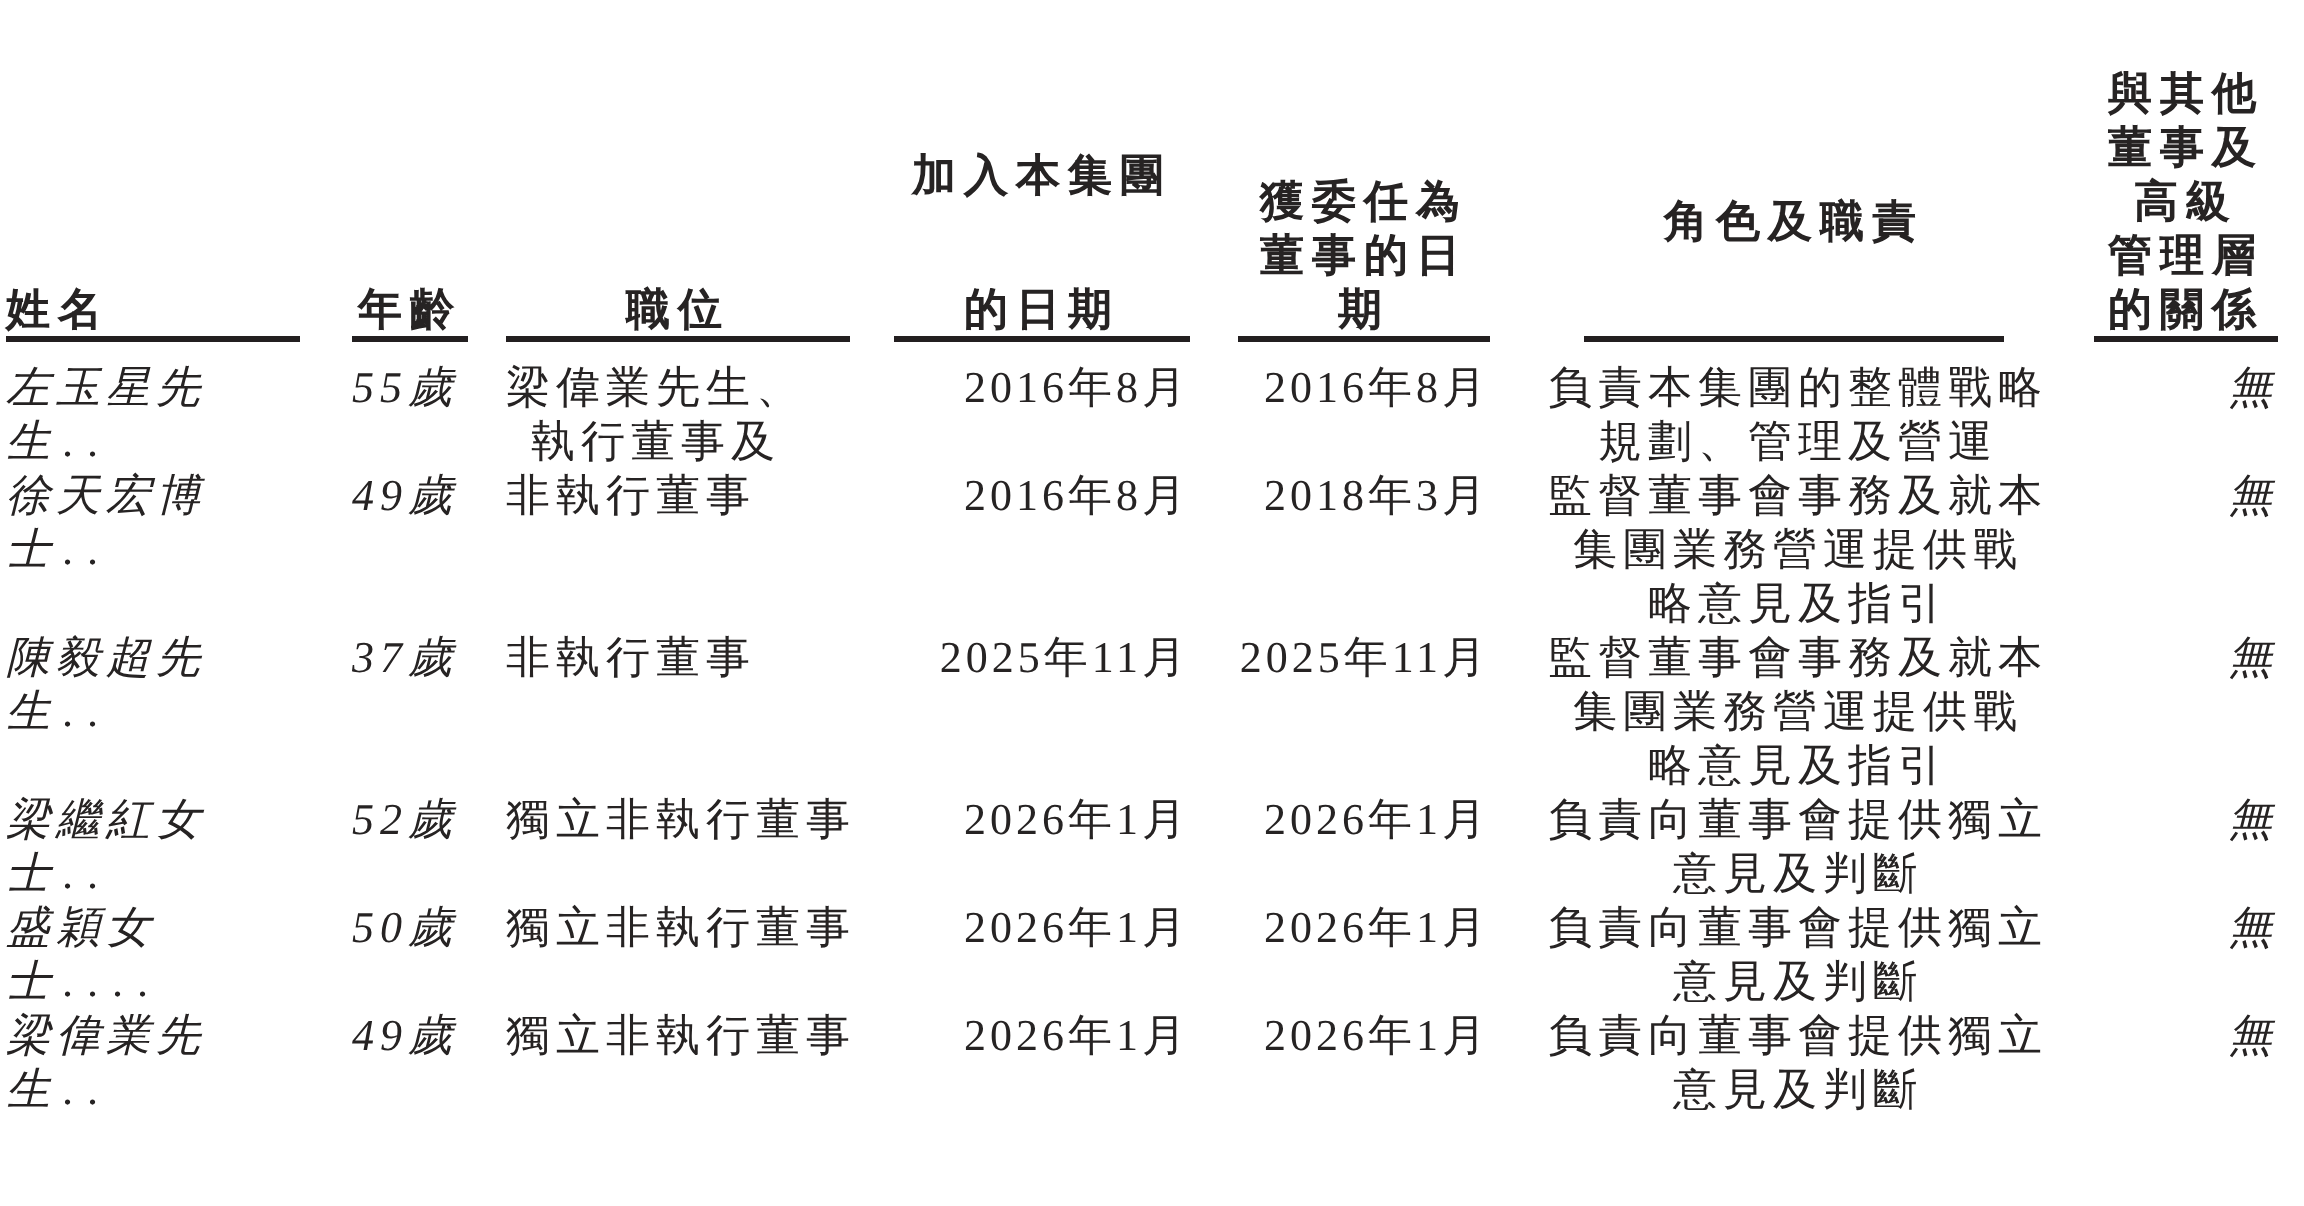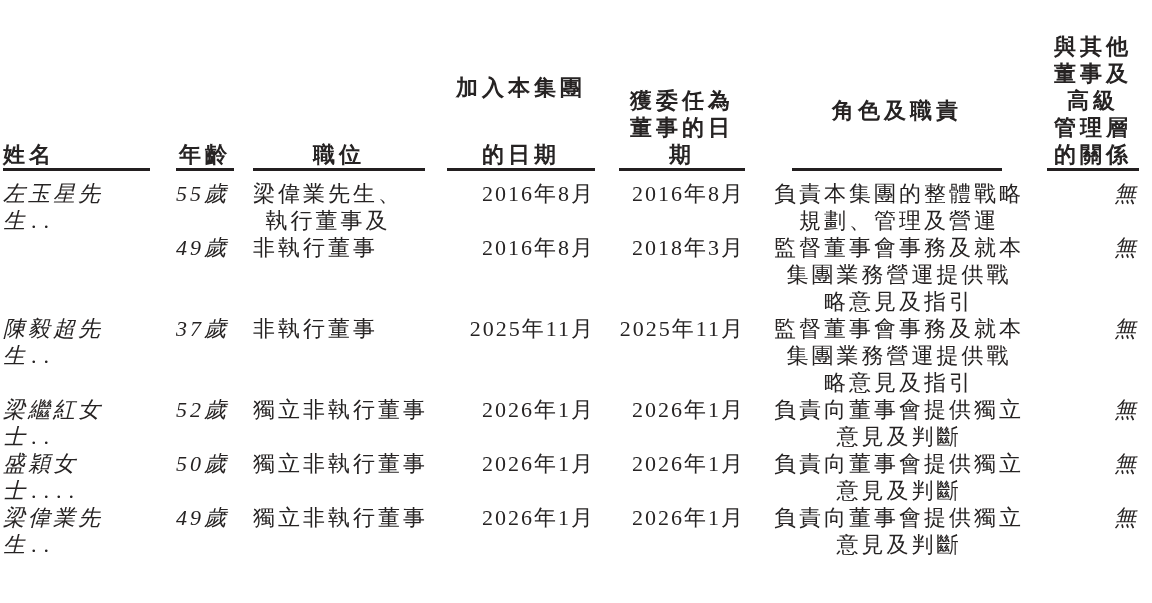--- a/index.html
+++ b/index.html
@@ -114,20 +114,21 @@
     <div class="cell first c4">2016年8月</div>
     <div class="cell first c5">2016年8月</div>
     <div class="cell first c6">
         <div class="blk ctr">
           <div class="ln">負責本集團的整體戰略</div>
           <div class="ln">規劃、管理及營運</div>
         </div>
       </div>
     <div class="cell first c7 cjk">無</div>
 
+    <div class="cell c1"><span class="cjk">徐天宏博士</span><span class="dots">..</span></div>
     <div class="cell c2 cjk">49歲</div>
     <div class="cell c3">
         <div class="blk">
           <div class="ln">非執行董事</div>
         </div>
       </div>
     <div class="cell c4">2016年8月</div>
     <div class="cell c5">2018年3月</div>
     <div class="cell c6">
         <div class="blk ctr">

